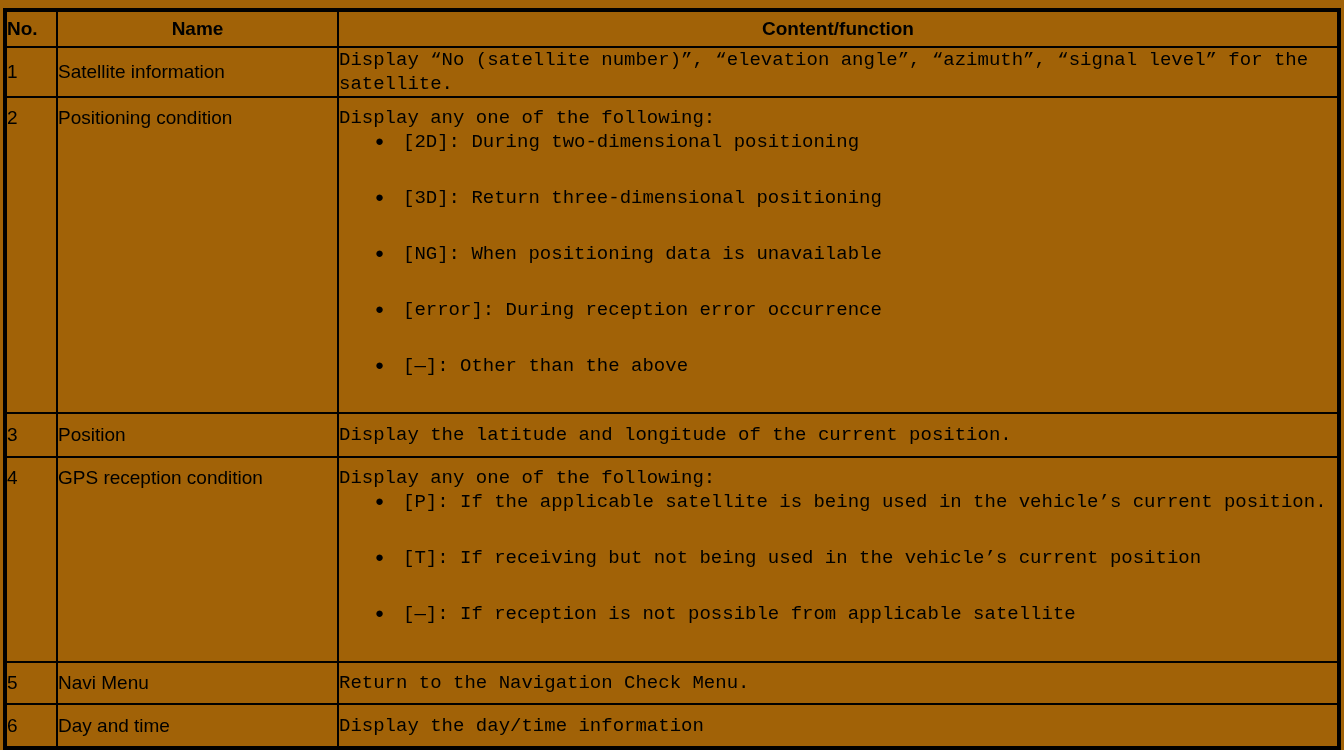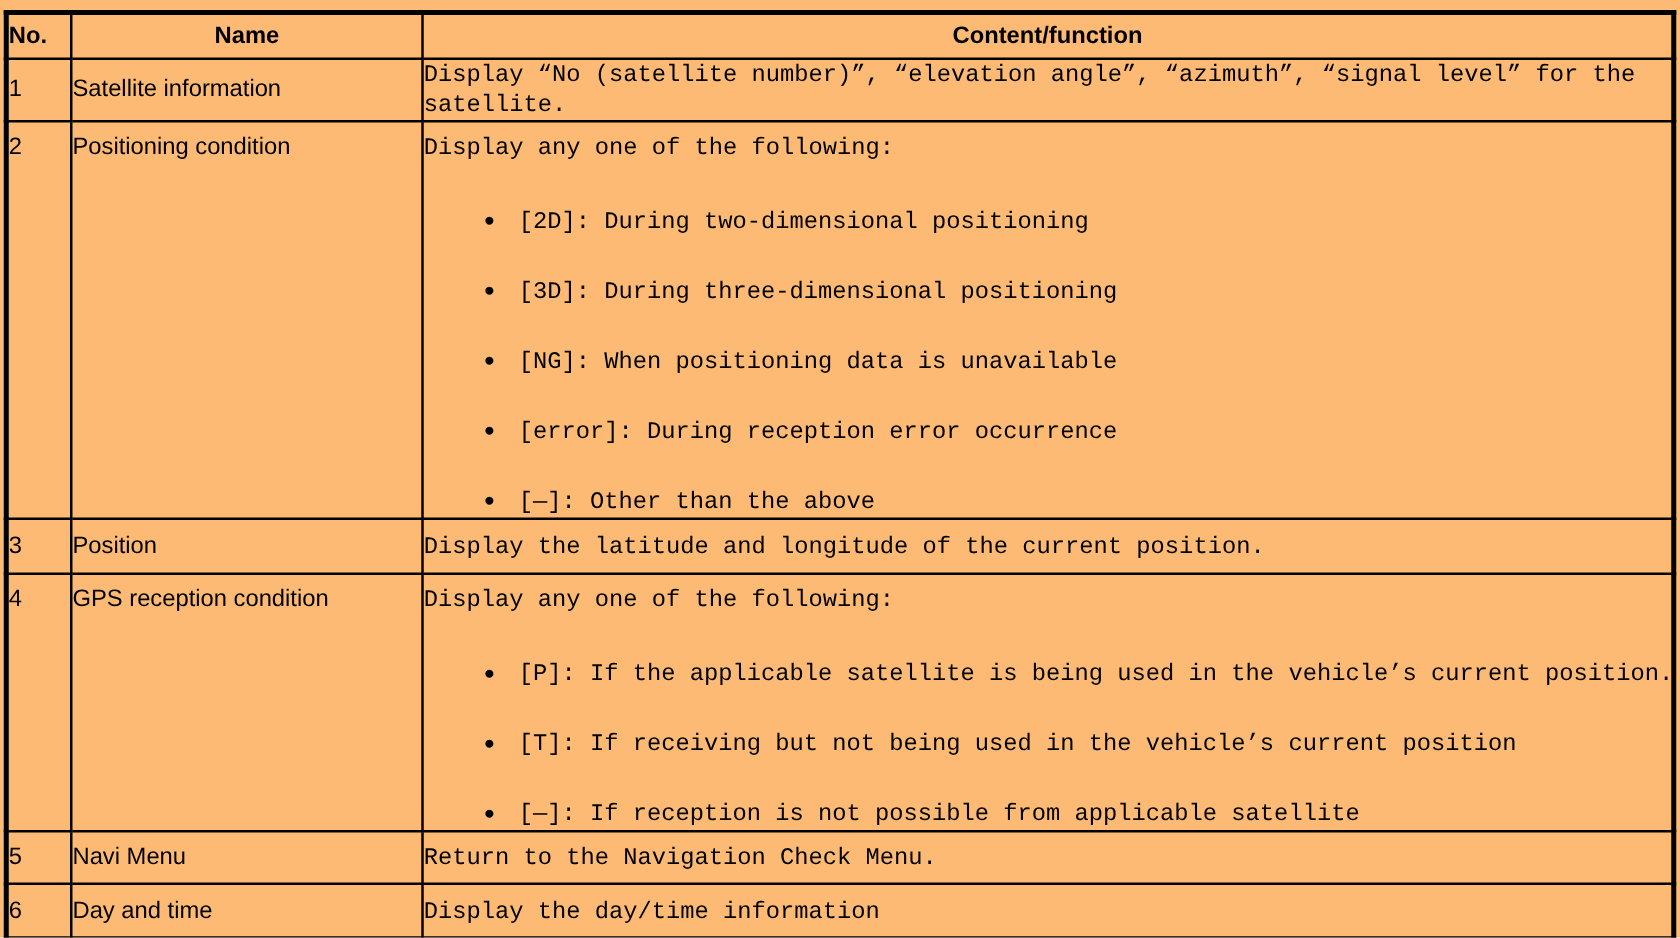--- a/index.html
+++ b/index.html
@@ -8,21 +8,21 @@
     background: #ffffff;
     width: 1344px;
     height: 750px;
     font-family: "Liberation Sans", sans-serif;
     color: #000000;
   }
   .page {
     position: relative;
     width: 1344px;
     height: 750px;
-    background: #fdba74;
+    background: #a16207;
   }
   table.spec {
     position: absolute;
     left: 3px;
     top: 8px;
     width: 1338px;
     border-collapse: collapse;
     table-layout: fixed;
     border: 4px solid #000000;
   }
@@ -59,22 +59,21 @@
   tr.row-tall-4   { height: 205px; }
   tr.row-simple-5 { height: 42px; }
   tr.row-simple-6 { height: 44px; }
 
   tr.row-tall td {
     vertical-align: top;
     padding-top: 8px;
   }
   .lead { margin: 0; }
   .bullet-list {
-    margin-top: 35px;
-    padding-left: 48px;
+    padding-left: 36px;
   }
   .bullet-item {
     margin-bottom: 31px;
     white-space: nowrap;
   }
   .bullet-item:last-child { margin-bottom: 0; }
   .dot {
     display: inline-block;
     width: 28px;
     font-size: 15px;
@@ -106,21 +105,21 @@
         <td class="fn-cell">Display “No (satellite number)”, “elevation angle”, “azimuth”, “signal level” for the satellite.</td>
       </tr>
 
       <tr class="row-tall row-tall-2">
         <td class="no-cell">2</td>
         <td class="name-cell">Positioning condition</td>
         <td class="fn-cell">
           <p class="lead">Display any one of the following:</p>
           <div class="bullet-list">
             <div class="bullet-item"><span class="dot">●</span><span>[2D]: During two-dimensional positioning</span></div>
-            <div class="bullet-item"><span class="dot">●</span><span>[3D]: During three-dimensional positioning</span></div>
+            <div class="bullet-item"><span class="dot">●</span><span>[3D]: Return three-dimensional positioning</span></div>
             <div class="bullet-item"><span class="dot">●</span><span>[NG]: When positioning data is unavailable</span></div>
             <div class="bullet-item"><span class="dot">●</span><span>[error]: During reception error occurrence</span></div>
             <div class="bullet-item"><span class="dot">●</span><span>[—]: Other than the above</span></div>
           </div>
         </td>
       </tr>
 
       <tr class="row-simple-3">
         <td class="no-cell">3</td>
         <td class="name-cell">Position</td>

